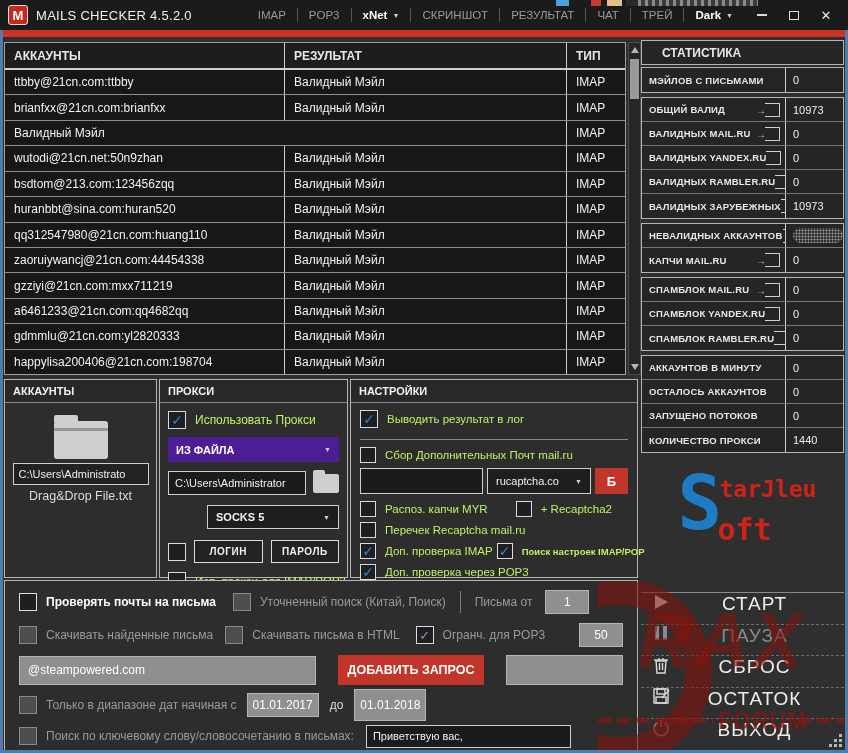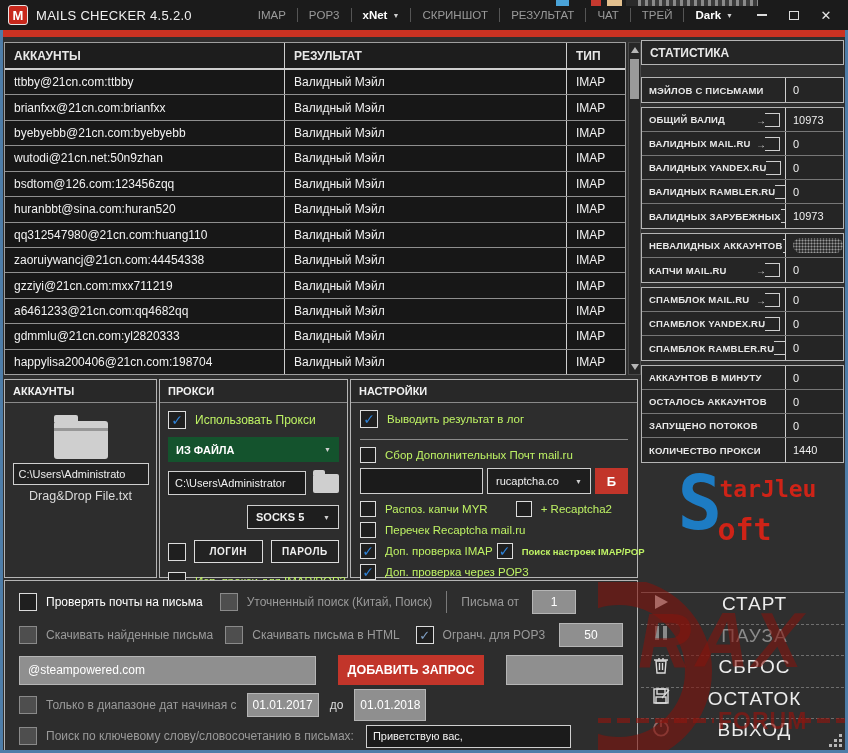--- a/index.html
+++ b/index.html
@@ -65,44 +65,44 @@
   .acc-hint{font-size:12.5px;color:#dcdcdc}
   
   .cb{width:18px;height:18px;border:1.5px solid #dcdcdc;background:#1f1f1f;display:inline-flex;align-items:center;justify-content:center;flex:none;position:relative}
   .cb.sm{width:16px;height:16px}
   .cb.checked::after{content:"✓";color:#2e82d8;font-weight:bold;font-size:14px;line-height:1}
   .cb.checked-dim::after{content:"✓";color:#7f9fc4;font-weight:bold;font-size:13px;line-height:1}
   .cb.disabled{background:#4e4e4e;border-color:#8a8a8a}
   
   .proxy-body{padding:8px 8px 0 8px;display:flex;flex-direction:column}
   .row{display:flex;align-items:center}
-  .sel-gray{height:25px;background:#14532d;color:#fff;font-size:11px;font-weight:bold;display:flex;align-items:center;padding:0 8px;width:172px}
+  .sel-gray{height:25px;background:#4c1d95;color:#fff;font-size:11px;font-weight:bold;display:flex;align-items:center;padding:0 8px;width:172px}
   .sel-gray .caret,.sel-dark .caret{margin-left:auto}
   .inp-dark{height:24px;background:#1b1b1b;border:1px solid #cfcfcf;color:#f0f0f0;font-size:11px;display:flex;align-items:center;padding:0 6px;white-space:nowrap;overflow:hidden}
   .sel-dark{height:24px;background:#1e1e1e;border:1px solid #cfcfcf;color:#f0f0f0;font-size:11px;font-weight:bold;display:flex;align-items:center;padding:0 8px}
   .folder-sm{width:26px;height:19px;background:#cfcfcf;border-radius:2px;position:relative;flex:none}
   .folder-sm::before{content:"";position:absolute;top:-4px;left:0;width:12px;height:5px;background:#cfcfcf;border-radius:2px 2px 0 0}
   .btn-outline{height:23px;border:1px solid #dcdcdc;background:#232323;color:#f0f0f0;font-size:10px;font-weight:bold;display:flex;align-items:center;justify-content:center;letter-spacing:.5px}
   .cb-label{margin-left:9px;font-size:12px;color:#bef264;white-space:nowrap}
   .cb-label.gray{color:#9a9a9a}
   
   .set-body{padding:7px 9px 0 9px;display:flex;flex-direction:column}
   .divider{border-top:1px solid #8a8a8a;margin:6px 0 7px}
   .btn-red{background:#c2352a;color:#fff;font-weight:bold;display:flex;align-items:center;justify-content:center}
   .set-row{display:flex;align-items:center;margin-bottom:5px}
   .set-row .cb-label{font-size:11.5px}
   
   .mc-body{padding:9px 14px 0 14px;position:relative}
   .lbl-gray{color:#9a9a9a;font-size:12px;white-space:nowrap}
-  .lbl-white{color:#fff;font-size:12px;font-weight:normal;white-space:nowrap}
+  .lbl-white{color:#fff;font-size:12px;font-weight:bold;white-space:nowrap}
   .inp-gray{background:#8f8f8f;border:1px solid #b5b5b5;color:#fff;display:flex;align-items:center;font-size:12px}
   .vsep{width:1px;height:22px;background:#7a7a7a}
   
   .stats{position:absolute;left:641px;top:40px;width:203px;z-index:4}
-  .s-hdr{border:1px solid #b5b5b5;background:#252525;height:25px;line-height:24px;font-size:12px;font-weight:bold;padding:0 8px;margin-bottom:12px}
+  .s-hdr{border:1px solid #b5b5b5;background:#252525;height:25px;line-height:24px;font-size:12px;font-weight:bold;padding:0 20px;margin-bottom:2px}
   .s-group{border:1px solid #b5b5b5;margin-bottom:4px}
   .srow{display:flex;align-items:stretch;height:24px;border-bottom:1px solid #777;background:#252525}
   .s-group .srow:last-child{border-bottom:none}
   .s-label{flex:1;display:flex;align-items:center;padding-left:7px;font-size:9.5px;font-weight:bold;letter-spacing:.2px;color:#e8e8e8;overflow:hidden;white-space:nowrap}
   .s-val{width:58px;border-left:1px solid #cfcfcf;display:flex;align-items:center;padding-left:7px;font-size:11px;color:#f0f0f0}
   .exp{width:15px;height:14px;border:1px solid #cfcfcf;border-left:none;margin-left:auto;margin-right:5px;position:relative;flex:none}
   .exp::before{content:"→";position:absolute;left:-9px;top:0px;font-size:10px;color:#cfcfcf;line-height:13px}
   .blob{width:52px;height:15px;border-radius:8px;background:repeating-linear-gradient(0deg,#9a9a9a 0 1px,#4a4a4a 1px 3px),repeating-linear-gradient(90deg,#9a9a9a 0 1px,#5a5a5a 1px 3px);background-blend-mode:overlay;filter:blur(.6px);opacity:.85}
   
   .brand{position:absolute;left:641px;top:438px;width:203px;height:150px;display:flex;align-items:center;justify-content:center;z-index:4}
@@ -186,31 +186,30 @@
         <span class="c-acc">ttbby@21cn.com:ttbby</span>
         <span class="c-res">Валидный Мэйл</span>
         <span class="c-type">IMAP</span>
       </div>
     <div class="trow">
         <span class="c-acc">brianfxx@21cn.com:brianfxx</span>
         <span class="c-res">Валидный Мэйл</span>
         <span class="c-type">IMAP</span>
       </div>
     <div class="trow">
-        <span class="c-acc">byebyebb@21cn.com:byebyebb</span>
         <span class="c-res">Валидный Мэйл</span>
         <span class="c-type">IMAP</span>
       </div>
     <div class="trow">
         <span class="c-acc">wutodi@21cn.net:50n9zhan</span>
         <span class="c-res">Валидный Мэйл</span>
         <span class="c-type">IMAP</span>
       </div>
     <div class="trow">
-        <span class="c-acc">bsdtom@126.com:123456zqq</span>
+        <span class="c-acc">bsdtom@213.com:123456zqq</span>
         <span class="c-res">Валидный Мэйл</span>
         <span class="c-type">IMAP</span>
       </div>
     <div class="trow">
         <span class="c-acc">huranbbt@sina.com:huran520</span>
         <span class="c-res">Валидный Мэйл</span>
         <span class="c-type">IMAP</span>
       </div>
     <div class="trow">
         <span class="c-acc">qq312547980@21cn.com:huang110</span>
@@ -437,21 +436,21 @@
       <div class="sel-gray">
           <span>ИЗ ФАЙЛА</span>
           <span class="caret">▼</span>
         </div>
     </div>
     <div class="row" style="margin-bottom:10px;gap:7px">
       <div class="inp-dark" style="width:143px">C:\Users\Administrator</div>
       <span class="folder-sm"></span>
     </div>
     <div class="row" style="margin-bottom:11px">
-      <div class="sel-dark" style="width:92px;margin-left:auto">
+      <div class="sel-dark" style="width:132px;margin-left:auto">
           <span>SOCKS 5</span>
           <span class="caret">▼</span>
         </div>
     </div>
     <div class="row" style="margin-bottom:9px;gap:8px">
       <span class="cb"></span>
       <span class="btn-outline" style="flex:1">ЛОГИН</span>
       <span class="btn-outline" style="flex:1">ПАРОЛЬ</span>
     </div>
     <div class="row">
@@ -521,21 +520,21 @@
       <span class="lbl-gray" style="margin-left:14px">Письма от</span>
       <div class="inp-gray" style="width:44px;height:24px;margin-left:13px;justify-content:center">1</div>
     </div>
     <div class="row" style="margin-bottom:8px;height:24px">
       <span class="cb disabled"></span>
       <span class="cb-label gray">Скачивать найденные письма</span>
       <span class="cb disabled" style="margin-left:12px"></span>
       <span class="cb-label gray">Скачивать письма в HTML</span>
       <span class="cb checked-dim" style="margin-left:16px"></span>
       <span class="cb-label gray">Огранч. для POP3</span>
-      <div class="inp-gray" style="width:64px;height:24px;margin-left:auto;justify-content:center">50</div>
+      <div class="inp-gray" style="width:44px;height:24px;margin-left:auto;justify-content:center">50</div>
     </div>
     <div class="row" style="margin-bottom:8px;height:30px;gap:22px">
       <div class="inp-gray" style="width:300px;height:29px;padding-left:8px">@steampowered.com</div>
       <div class="btn-red" style="width:148px;height:30px;font-size:12.5px">ДОБАВИТЬ ЗАПРОС</div>
       <div class="inp-gray" style="width:118px;height:30px"></div>
     </div>
     <div class="row" style="margin-bottom:7px;height:24px">
       <span class="cb disabled"></span>
       <span class="cb-label gray">Только в диапазоне дат начиная с</span>
       <div class="inp-gray" style="width:72px;height:24px;margin-left:10px;justify-content:center">01.01.2017</div>

